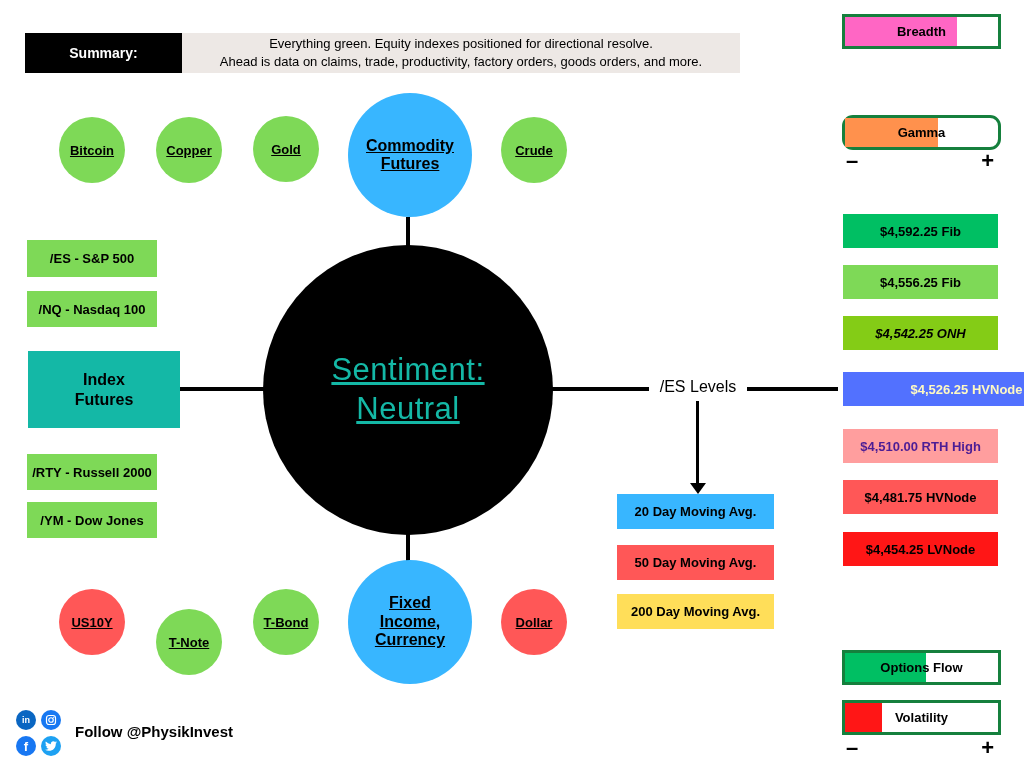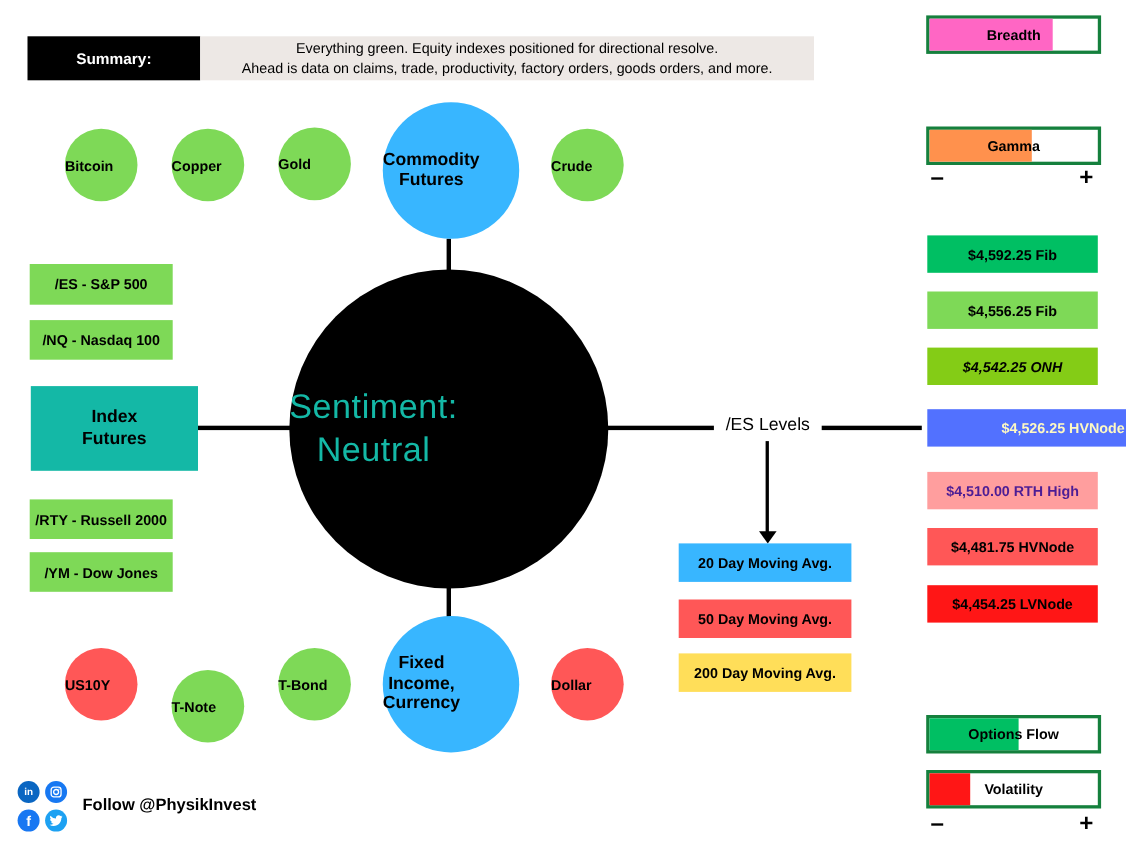--- a/index.html
+++ b/index.html
@@ -13,22 +13,22 @@
     position:absolute;left:25px;top:33px;width:157px;height:40px;background:#000;
     color:#fff;font-weight:bold;font-size:14px;display:flex;align-items:center;justify-content:center;
   }
   .summary-box{
     position:absolute;left:182px;top:33px;width:558px;height:40px;background:#EDE8E5;
     display:flex;flex-direction:column;align-items:center;justify-content:center;
     font-size:13px;line-height:1.35;text-align:center;
   }
   
   .circle{
-    position:absolute;border-radius:50%;display:flex;align-items:center;justify-content:flex-start;
-    text-align:center;font-weight:bold;
+    position:absolute;border-radius:50%;display:flex;align-items:center;justify-content:center;
+    text-align:center;font-weight:bold;text-decoration:underline;
   }
   .circle.sm{width:66px;height:66px;font-size:13px;}
   .circle.hub{width:124px;height:124px;font-size:16px;line-height:1.15;}
   .circle.center{
     width:290px;height:290px;background:#000;color:#14b8a6;
     font-weight:500;font-size:31px;line-height:1.25;letter-spacing:.5px;
   }
   
   .side-rect{
     position:absolute;left:27px;width:130px;height:36px;display:flex;align-items:center;justify-content:center;
@@ -164,21 +164,21 @@
     </div>
   </div>
   <div class="circle sm" style="left: 501px; top: 589px; background: rgb(255, 87, 87);">
     <span>Dollar</span>
   </div>
 
   <div class="gauge" style="top:14px;">
     <div class="fill" style="background: rgb(255, 102, 196); width: 73%;"></div>
     <div class="glabel">Breadth</div>
   </div>
-  <div class="gauge" style="top:115px;">
+  <div class="gauge" style="top:115px;border-radius:11px;">
     <div class="fill" style="background: rgb(255, 145, 77); width: 61%;"></div>
     <div class="glabel">Gamma</div>
   </div>
   <div class="scale" style="top:150px;">
     <span>–</span>
     <span>+</span>
   </div>
 
   <div class="level" style="top: 214px; background: rgb(0, 191, 99); color: rgb(0, 0, 0);">$4,592.25 Fib</div>
   <div class="level" style="top: 265px; background: rgb(126, 217, 87); color: rgb(0, 0, 0);">$4,556.25 Fib</div>

